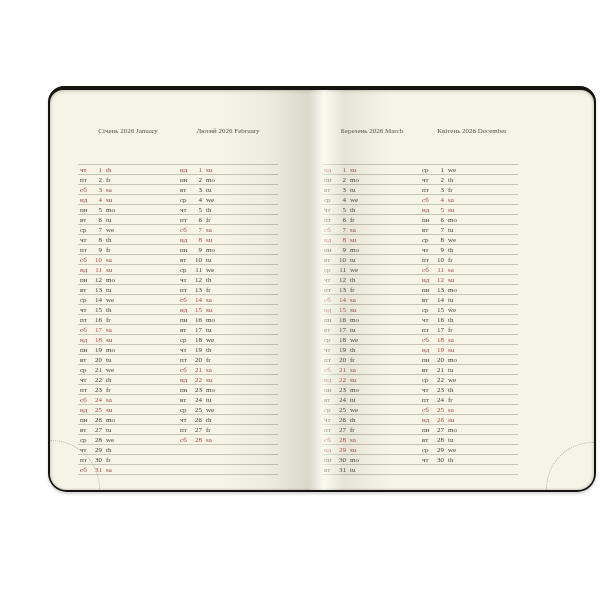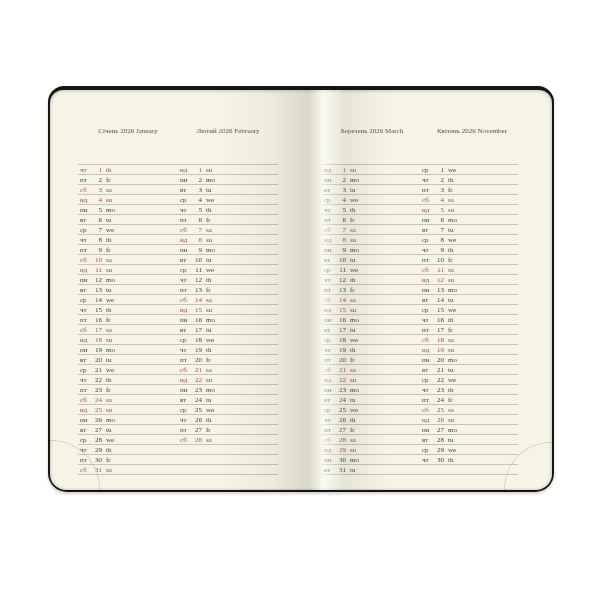--- a/index.html
+++ b/index.html
@@ -2,21 +2,21 @@
 <html style="--cover: #16140e; --page: #f5f4e7; --rule: #c6c4b4; --ink: #45433b; --red: #9c4440;"><head>
 <meta charset="utf-8">
 <style>
   html,body { margin:0; padding:0; }
   body {
     width:600px; height:600px; position:relative;
     background:#ffffff; overflow:hidden;
     font-family:"Liberation Serif", serif;
   }
   .notebook {
-    position:absolute; left:48px; top:86px; width:506px; height:406px;
+    position:absolute; left:48px; top:86px; width:548px; height:406px;
     background:var(--cover,#16140e);
     border-radius:16px 16px 19px 19px;
     box-shadow:0 2px 3px rgba(0,0,0,0.18);
   }
   .pages {
     position:absolute; left:2px; right:2px; top:4px; bottom:2px;
     background:var(--page,#f5f4e7);
     border-radius:13px 13px 16px 16px;
     overflow:hidden;
     box-shadow: inset 0 2px 3px rgba(60,55,35,0.12),
@@ -76,21 +76,21 @@
 </style>
 </head>
 <body style="background: rgb(255, 255, 255);">
 
 <div class="notebook">
   <div class="pages">
 
     <div class="hdr" id="hdr-m0">Січень 2026 January</div>
     <div class="hdr" id="hdr-m1">Лютий 2026 February</div>
     <div class="hdr" id="hdr-m2">Березень 2026 March</div>
-    <div class="hdr" id="hdr-m3">Квітень 2026 November</div>
+    <div class="hdr" id="hdr-m3">Квітень 2026 December</div>
 
     <div class="grid left">
         <div class="row">
           <div class="cell red">
             <span class="ua">чт</span>
             <span class="num">1</span>
             <span class="en">th</span>
           </div>
           <div class="cell red">
             <span class="ua">нд</span>

